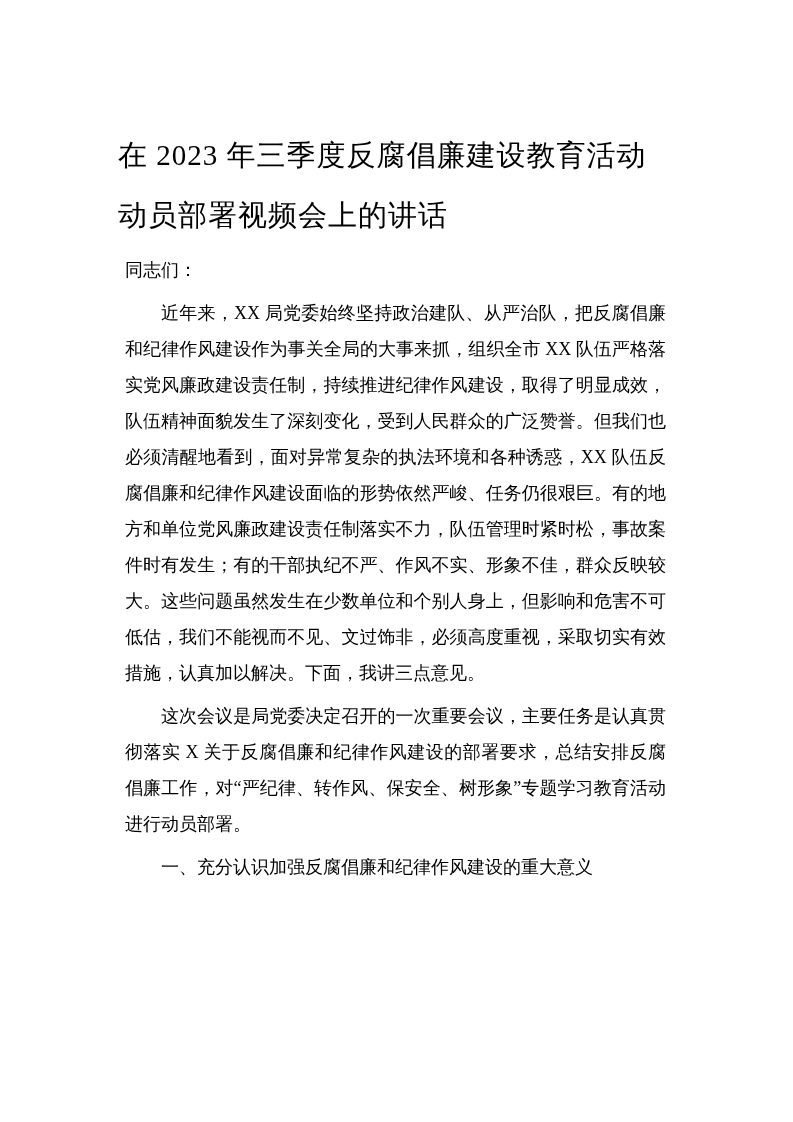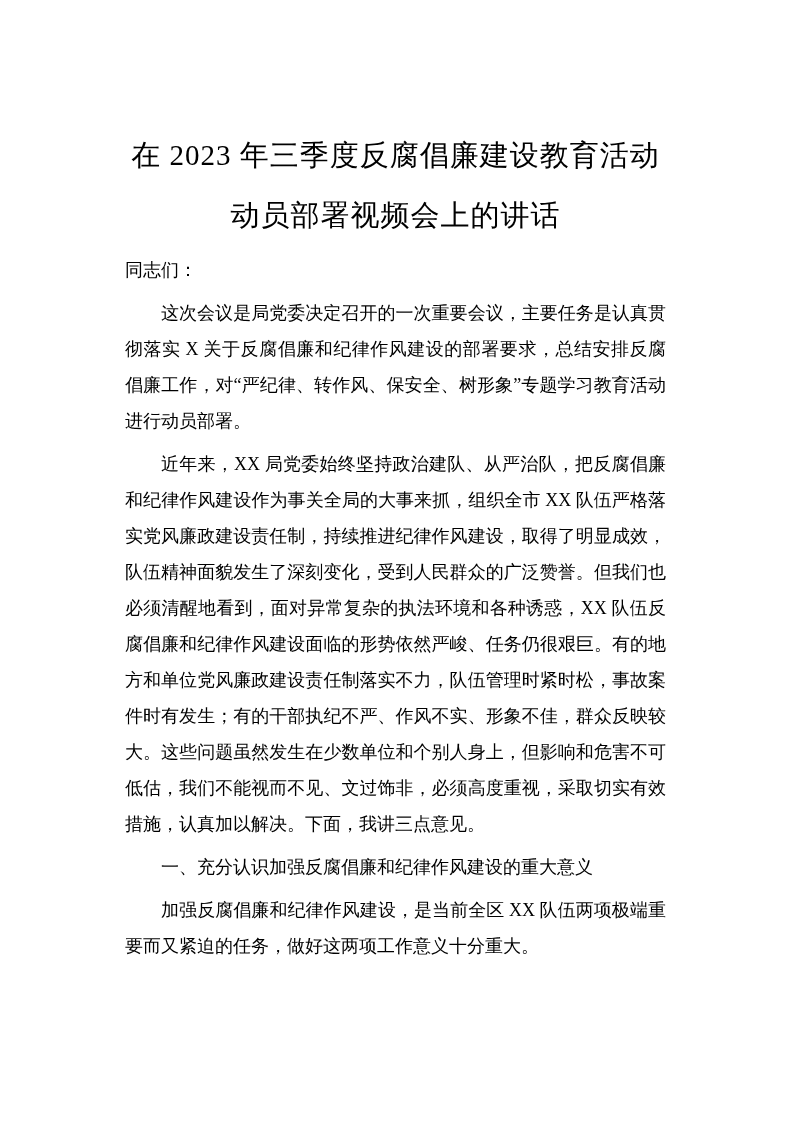--- a/index.html
+++ b/index.html
@@ -16,21 +16,21 @@
     box-sizing: border-box;
     padding: 125px 120px 40px 118px;
     color: #000000;
     font-family: "Liberation Serif", "DejaVu Serif", serif;
     overflow: hidden;
   }
   .doc-title {
     font-size: 29px;
     font-weight: normal;
     line-height: 60px;
-    text-align: center;
+    text-align: left;
     margin: 0 0 5px 0;
     letter-spacing: 1px;
   }
   .doc-body p {
     margin: 7px;
     font-size: 18px;
     line-height: 36px;
     text-align: justify;
     text-justify: inter-ideograph;
     word-break: break-all;
@@ -49,21 +49,20 @@
 </style>
 </head>
 <body>
 
 <div class="page">
   <h1 class="doc-title">在 2023 年三季度反腐倡廉建设教育活动动员部署视频会上的讲话</h1>
 
   <div class="doc-body">
     <p class="salutation">同志们：</p>
 
+    <p class="para">近年来，XX 局党委始终坚持政治建队、从严治队，把反腐倡廉和纪律作风建设作为事关全局的大事来抓，组织全市 XX 队伍严格落实党风廉政建设责任制，持续推进纪律作风建设，取得了明显成效，队伍精神面貌发生了深刻变化，受到人民群众的广泛赞誉。但我们也必须清醒地看到，面对异常复杂的执法环境和各种诱惑，XX 队伍反腐倡廉和纪律作风建设面临的形势依然严峻、任务仍很艰巨。有的地方和单位党风廉政建设责任制落实不力，队伍管理时紧时松，事故案件时有发生；有的干部执纪不严、作风不实、形象不佳，群众反映较大。这些问题虽然发生在少数单位和个别人身上，但影响和危害不可低估，我们不能视而不见、文过饰非，必须高度重视，采取切实有效措施，认真加以解决。下面，我讲三点意见。</p>
+
     <p class="para">这次会议是局党委决定召开的一次重要会议，主要任务是认真贯彻落实 X 关于反腐倡廉和纪律作风建设的部署要求，总结安排反腐倡廉工作，对“严纪律、转作风、保安全、树形象”专题学习教育活动进行动员部署。</p>
-
-    <p class="para">近年来，XX 局党委始终坚持政治建队、从严治队，把反腐倡廉和纪律作风建设作为事关全局的大事来抓，组织全市 XX 队伍严格落实党风廉政建设责任制，持续推进纪律作风建设，取得了明显成效，队伍精神面貌发生了深刻变化，受到人民群众的广泛赞誉。但我们也必须清醒地看到，面对异常复杂的执法环境和各种诱惑，XX 队伍反腐倡廉和纪律作风建设面临的形势依然严峻、任务仍很艰巨。有的地方和单位党风廉政建设责任制落实不力，队伍管理时紧时松，事故案件时有发生；有的干部执纪不严、作风不实、形象不佳，群众反映较大。这些问题虽然发生在少数单位和个别人身上，但影响和危害不可低估，我们不能视而不见、文过饰非，必须高度重视，采取切实有效措施，认真加以解决。下面，我讲三点意见。</p>
 
     <p class="section-heading">一、充分认识加强反腐倡廉和纪律作风建设的重大意义</p>
 
-    <p class="para">加强反腐倡廉和纪律作风建设，是当前全区 XX 队伍两项极端重要而又紧迫的任务，做好这两项工作意义十分重大。</p>
   </div>
 </div>
 
 </body></html>

